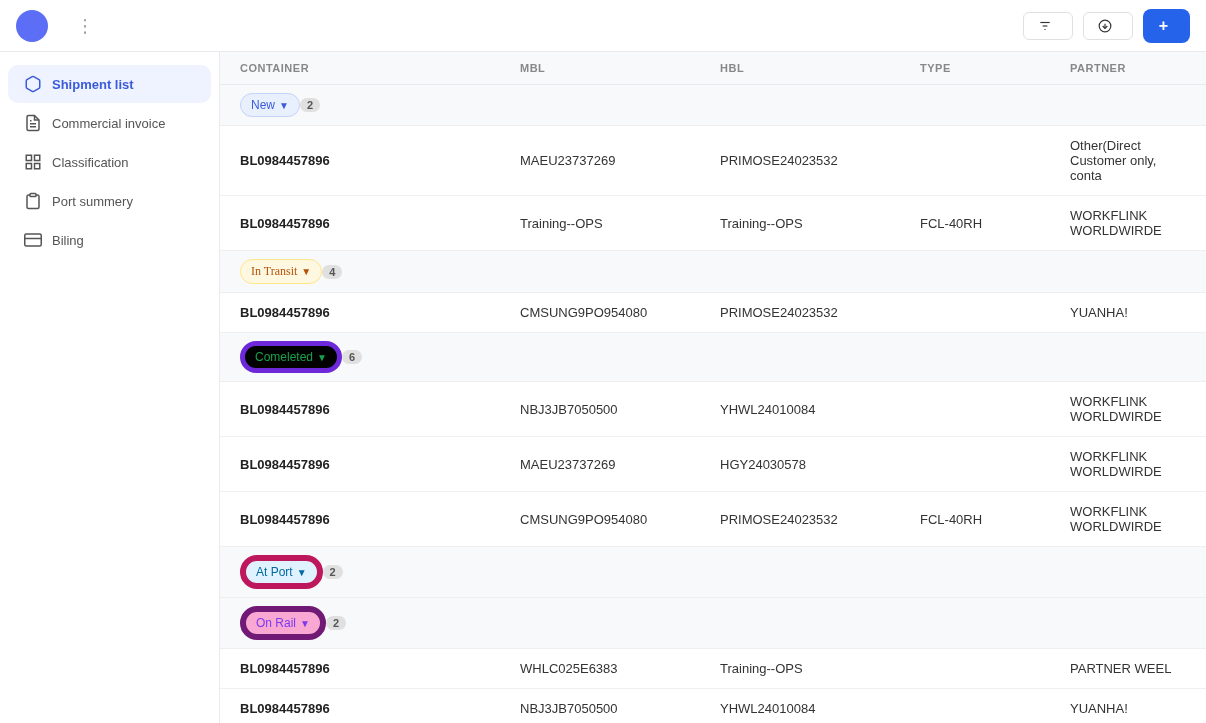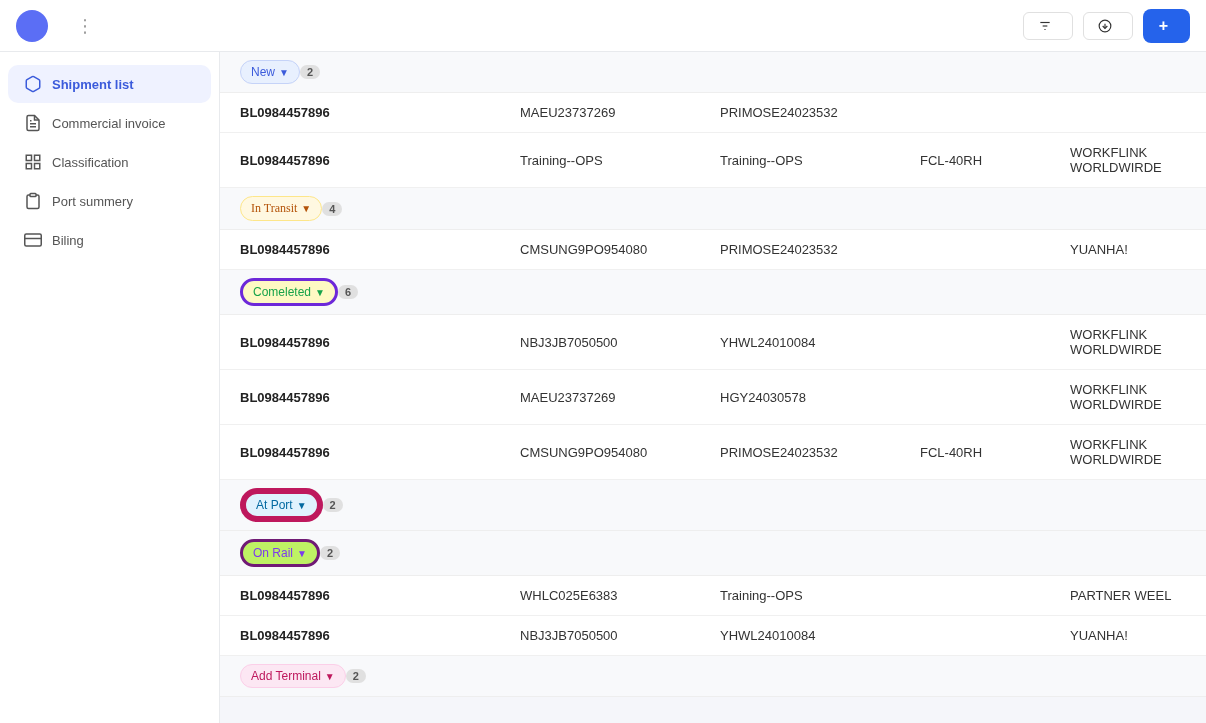--- a/index.html
+++ b/index.html
@@ -130,23 +130,23 @@
       align-items: center;
       gap: 4px;
       padding: 4px 10px;
       border-radius: 20px;
       font-size: 12px;
       font-weight: 500;
       cursor: pointer;
     }
     .badge-new { background: #e8f0fe; color: #3b5bdb; border: 1px solid #c5d3f8; }
     .badge-in-transit { background: #fff8e1; color: #b45309; border: 1px solid #fde68a; font-family: Liberation Serif, serif; }
-    .badge-completed { background: #fef9c3; color: #16a34a; border: 3px solid #6d28d9; text-align: right; }
+    .badge-completed { background: #000000; color: #16a34a; border: 5px solid #6d28d9; text-align: right; }
     .badge-at-port { background: #e0f2fe; color: #0369a1; border: 6px solid #be185d; }
-    .badge-on-rail { background: #bef264; color: #7c3aed; border: 3px solid #701a75; }
+    .badge-on-rail { background: #f9a8d4; color: #7c3aed; border: 6px solid #701a75; }
     .badge-add-terminal { background: #fce7f3; color: #be185d; border: 1px solid #fbcfe8; }
 
     .count-badge {
       background: #e0e0e0;
       color: #555;
       border-radius: 10px;
       padding: 1px 7px;
       font-size: 11px;
       font-weight: 600;
     }
@@ -228,30 +228,38 @@
               <rect x="1" y="4" width="22" height="16" rx="2" ry="2"></rect>
               <line x1="1" y1="10" x2="23" y2="10"></line>
             </svg></span>
     <span>Biling</span>
   </div>
       </div>
   </nav>
 
   <div class="content">
     <div class="table-container">
+      <div class="table-header">
+        <div>CONTAINER</div>
+        <div>MBL</div>
+        <div>HBL</div>
+        <div>TYPE</div>
+        <div>PARTNER</div>
+      </div>
       <div id="table-body">
           <div class="status-group-row">
             <span class="status-badge badge-new">New <span class="chevron">▼</span></span>
             <span class="count-badge">2</span>
           </div>
           <div class="table-row">
       <div class="container-id">BL0984457896</div>
       <div>MAEU23737269</div>
       <div>PRIMOSE24023532</div>
       <div></div>
+      <div>Other(Direct Customer only, conta</div>
     </div>
           <div class="table-row">
       <div class="container-id">BL0984457896</div>
       <div>Training--OPS</div>
       <div>Training--OPS</div>
       <div>FCL-40RH</div>
       <div>WORKFLINK WORLDWIRDE</div>
     </div>
           <div class="status-group-row">
             <span class="status-badge badge-in-transit">In Transit <span class="chevron">▼</span></span>

